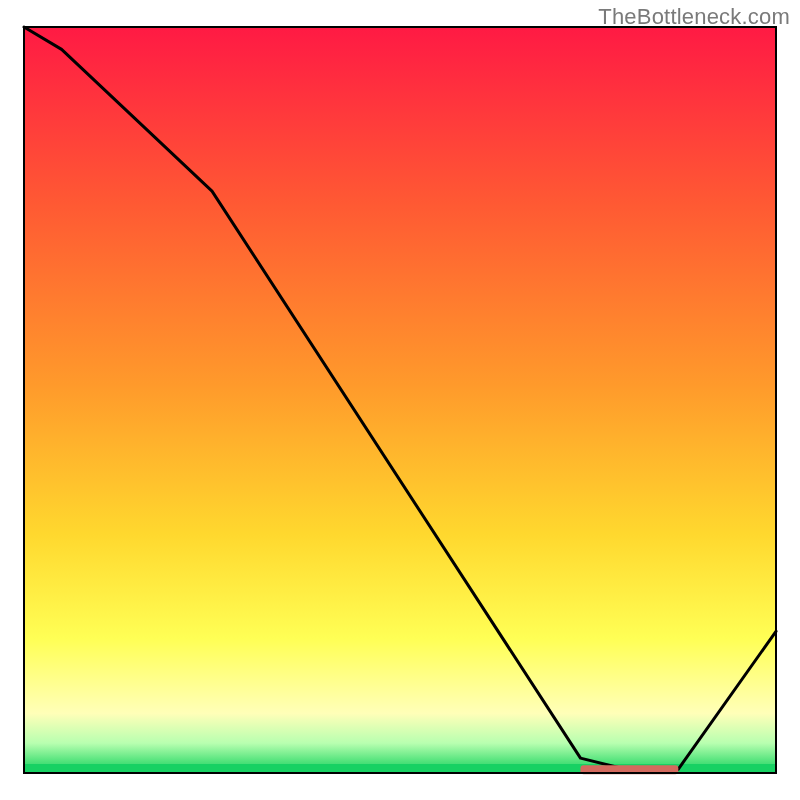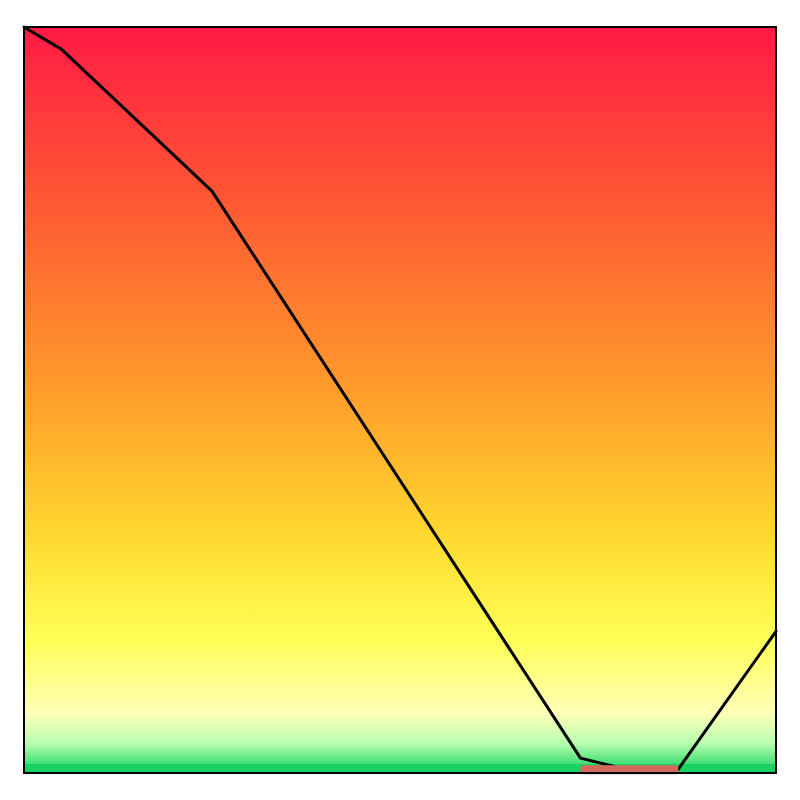--- a/index.html
+++ b/index.html
@@ -27,20 +27,21 @@
     z-index: 5;
   }
   svg {
     display: block;
   }
 </style>
 </head>
 <body>
 
 <div class="wrapper">
+  <div class="watermark">TheBottleneck.com</div>
 
   <svg id="chart-svg" width="800" height="800" viewBox="0 0 800 800">
     <defs>
       <linearGradient id="bg-grad" x1="0" y1="0" x2="0" y2="1">
         <stop id="g-stop-0" offset="0%" stop-color="#ff1a44"></stop>
         <stop id="g-stop-1" offset="24%" stop-color="#ff5a33"></stop>
         <stop id="g-stop-2" offset="48%" stop-color="#ff9a2b"></stop>
         <stop id="g-stop-3" offset="68%" stop-color="#ffd82e"></stop>
         <stop id="g-stop-4" offset="82%" stop-color="#ffff55"></stop>
         <stop id="g-stop-5" offset="92%" stop-color="#ffffb8"></stop>

